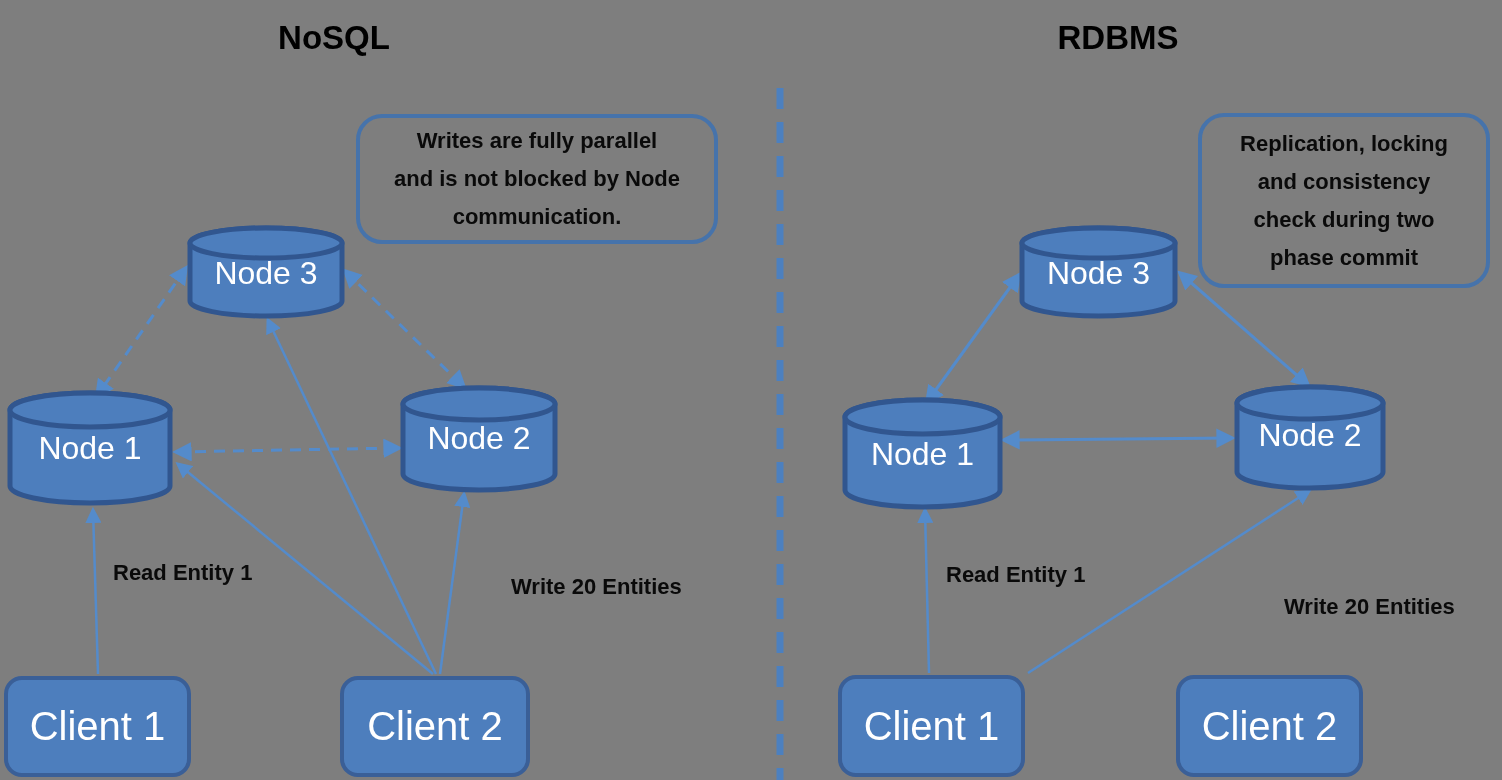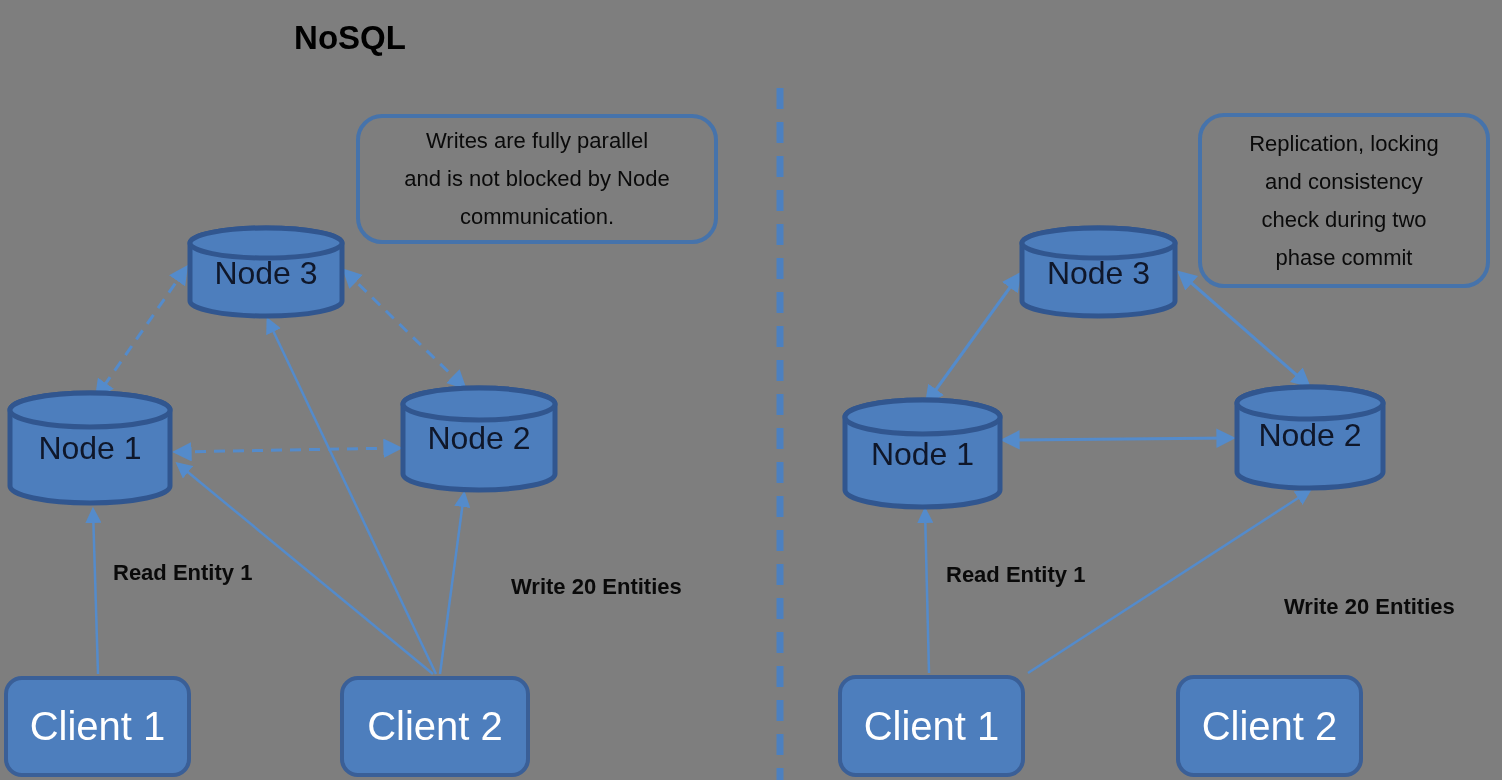--- a/index.html
+++ b/index.html
@@ -19,28 +19,28 @@
     display:flex;align-items:center;justify-content:center;
     font-size:33px;font-weight:bold;color:#000;
   }
   .callout{
     position:absolute;
     box-sizing:border-box;
     border:4px solid #4673ab;
     border-radius:26px;
     display:flex;align-items:center;justify-content:center;
     text-align:center;
-    font-size:22px;font-weight:normal;color:#0a0a0a;
+    font-size:22px;font-weight:bold;color:#0a0a0a;
     line-height:38px;
     white-space:pre-line;
   }
   .shape-label{
     position:absolute;
     display:flex;align-items:center;justify-content:center;
-    color:#0f172a;font-size:32px;font-weight:400;
+    color:#ffffff;font-size:32px;font-weight:400;
   }
   .client-box{
     position:absolute;
     box-sizing:border-box;
     background:#4d7ebd;
     border:4px solid #3a5f97;
     border-radius:18px;
     display:flex;align-items:center;justify-content:center;
     color:#ffffff;font-size:40px;font-weight:400;
   }
@@ -106,21 +106,22 @@
         <path d="M845,417 A77.5,17 0 0 1 1000,417 L1000,490 A77.5,17 0 0 1 845,490 Z"></path>
         <ellipse cx="922.5" cy="417" rx="77.5" ry="17"></ellipse>
       </g>
       <g>
         <path d="M1237,403 A73,16 0 0 1 1383,403 L1383,472 A73,16 0 0 1 1237,472 Z"></path>
         <ellipse cx="1310" cy="403" rx="73" ry="16"></ellipse>
       </g>
     </g>
   </svg>
 
-  <div class="txt panel-title" style="left:250px;top:16px;">NoSQL</div>
+  <div class="txt panel-title" style="left:234px;top:16px;">NoSQL</div>
+  <div class="txt panel-title" style="left:1018px;top:16px;">RDBMS</div>
 
   <div class="callout" style="left:356px;top:114px;width:362px;height:130px;padding:4px 14px;">
     <span>Writes are fully parallel
 and is not blocked by Node
 communication.</span>
   </div>
   <div class="callout" style="left:1198px;top:113px;width:292px;height:175px;padding:4px 0;">
     <span>Replication, locking
 and consistency
 check during two

